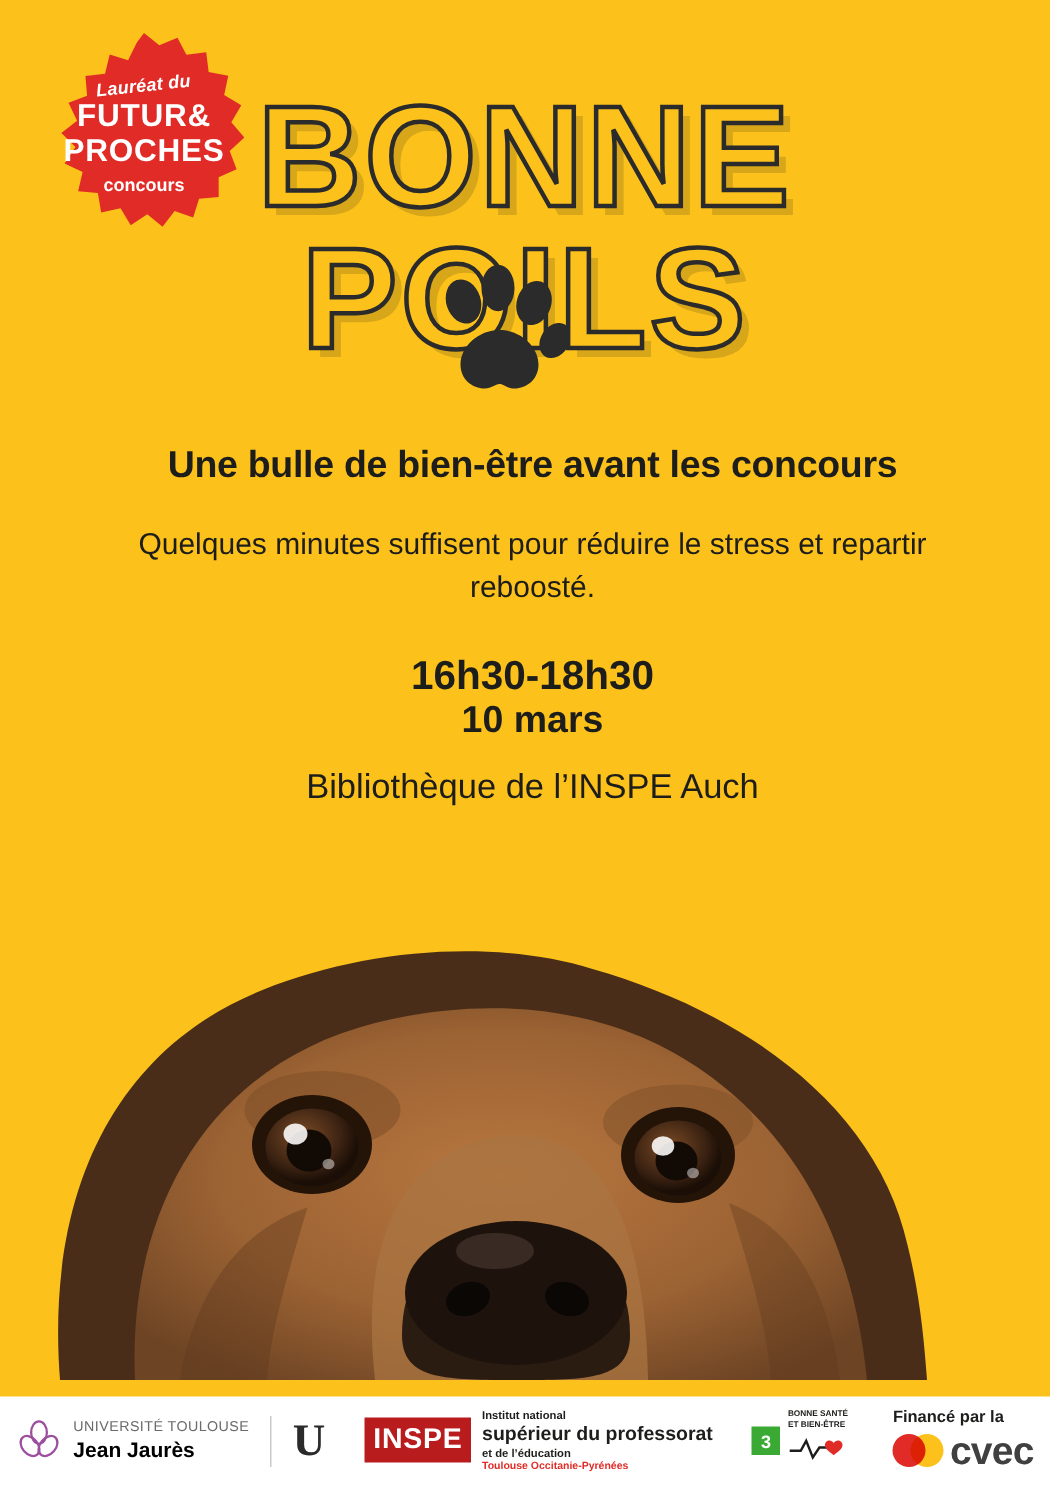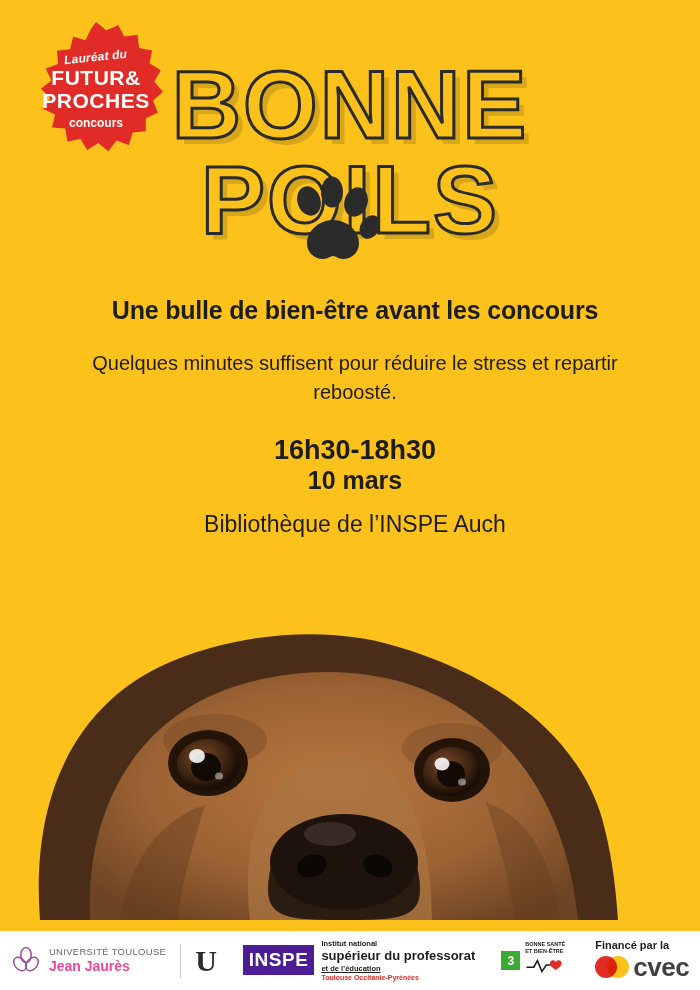--- a/index.html
+++ b/index.html
@@ -124,33 +124,33 @@
     height: 59px; background: #ffffff;
     display: flex; align-items: center; justify-content: center;
     gap: 26px;
   }
   .logo { display: flex; align-items: center; }
 
   .utjj { display: flex; align-items: center; gap: 8px; }
   .utjj .flower { width: 30px; height: 30px; }
   .utjj .utjj-text { line-height: 1.15; }
   .utjj .l1 { font-size: 9.5px; color: #6b6b6b; letter-spacing: .3px; }
-  .utjj .l2 { font-size: 14px; font-weight: 700; color: #ec4899; }
+  .utjj .l2 { font-size: 14px; font-weight: 700; color: #000000; }
   .utjj .bar { width: 1px; height: 34px; background: #c9c9c9; margin: 0 6px; }
   .utjj .u-glyph { font-size: 30px; font-weight: 700; color: #2b2b2b; font-family: "Liberation Serif", serif; }
 
   .inspe { display: flex; align-items: center; gap: 7px; }
   .inspe .mark {
-    background: #4c1d95; color: #fff; font-weight: 800;
+    background: #b91c1c; color: #fff; font-weight: 800;
     font-size: 19px; padding: 4px 6px 4px 6px; letter-spacing: .5px;
   }
   .inspe .txt { line-height: 1.2; color: #1d1d1b; }
   .inspe .t1 { font-size: 7.5px; font-weight: 700; }
   .inspe .t2 { font-size: 13px; font-weight: 700; }
-  .inspe .t3 { font-size: 7.5px; font-weight: 700; text-decoration: underline; }
+  .inspe .t3 { font-size: 7.5px; font-weight: 700; }
   .inspe .t4 { font-size: 7px; color: #E02B26; font-weight: 700; margin-top: 1px; }
 
   .sante {
     display: flex; align-items: center; gap: 5px;
   }
   .sante .green-sq {
     width: 19px; height: 19px; background: #3aaa35; color: #fff;
     font-size: 12px; font-weight: 800; display: flex;
     align-items: center; justify-content: center;
   }

